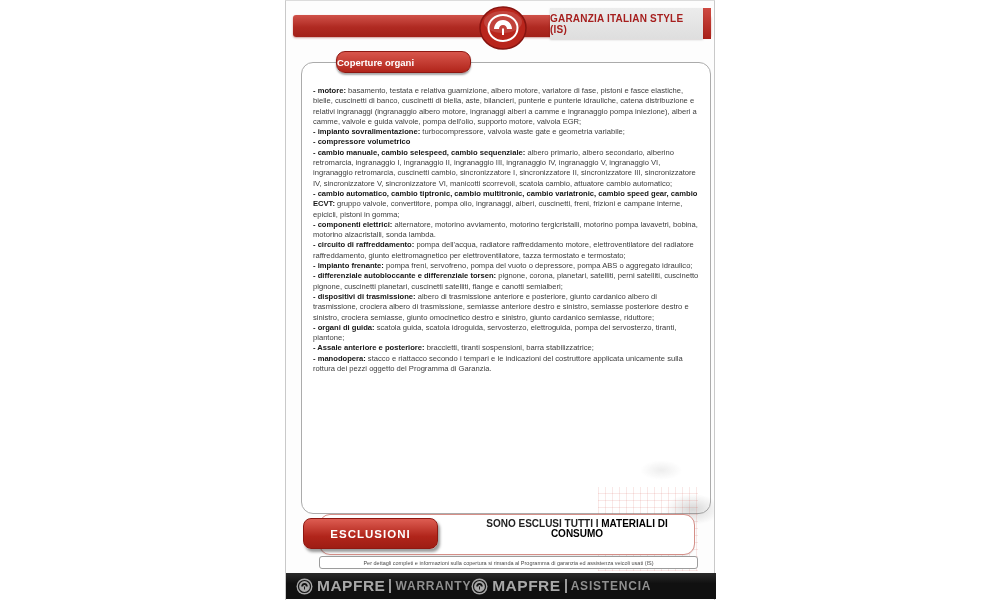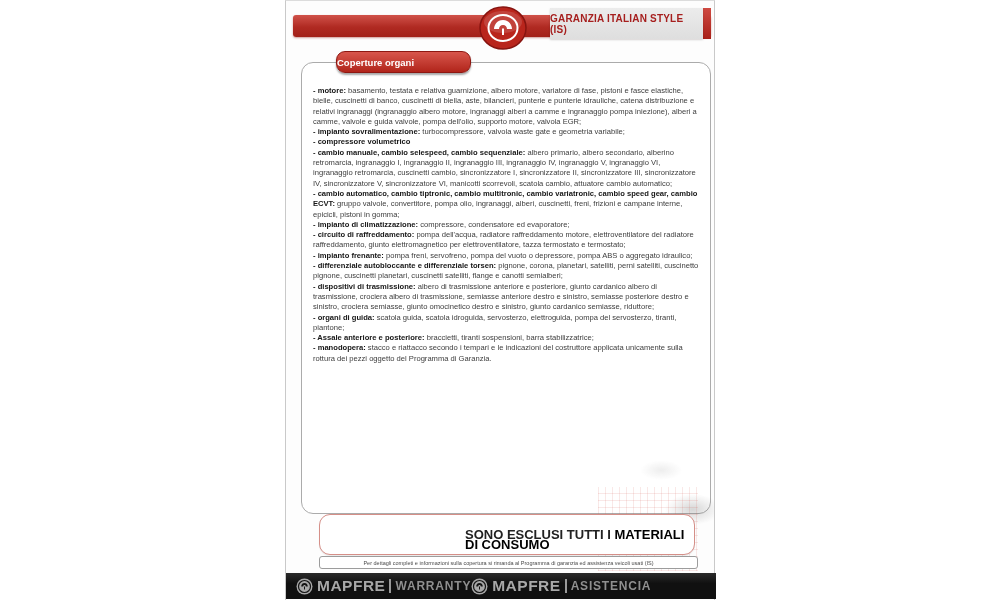--- a/index.html
+++ b/index.html
@@ -56,22 +56,22 @@
   
   .excl-row { position:absolute; left:33px; top:513px; width:376px; height:41px;
               background:#fff; border:1px solid #d58f88; border-radius:11px; z-index:3;
               box-shadow:0 1px 1px rgba(0,0,0,.08); }
   .excl-btn { position:absolute; left:17px; top:517px; width:135px; height:31px; z-index:4;
               background:linear-gradient(#dd5d52,#b1251b 60%,#9e1d14);
               border:1px solid #8e1812; border-radius:8px;
               box-shadow:2px 3px 3px rgba(0,0,0,.4);
               display:flex; align-items:center; justify-content:center; }
   .excl-btn span { color:#fff; font-weight:700; font-size:11.5px; letter-spacing:1px; }
-  .excl-text { margin-left:145px; width:224px; padding-top:15px; 
-               font-size:13px; line-height:10px; color:#222; }
+  .excl-text { margin-left:145px; width:224px; padding-top:4px; text-align:center;
+               font-size:10px; line-height:10px; color:#222; }
   .excl-line1 { font-weight:700; }
   .excl-line1 .heavier { font-weight:700; color:#000; }
   .excl-line2 { font-weight:400; }
 
   
   .disclaimer { position:absolute; left:33px; top:555px; width:379px; height:13px;
                 background:#fff; border:1px solid #9c9c9c; border-radius:3px; z-index:3;
                 display:flex; align-items:center; justify-content:center;
                 font-size:5.5px; color:#4a4a4a; }
 
@@ -116,22 +116,22 @@
 
           <div class="cov-item"><b>- impianto sovralimentazione:</b><span> turbocompressore, valvola waste gate e geometria variabile;</span></div>
 
           <div class="cov-item"><b>- compressore volumetrico</b><span></span></div>
 
           <div class="cov-item"><b>- cambio manuale, cambio selespeed, cambio sequenziale:</b><span> albero primario, albero secondario, alberino retromarcia, ingranaggio I, ingranaggio II, ingranaggio III, ingranaggio IV, ingranaggio V, ingranaggio VI, ingranaggio retromarcia, cuscinetti cambio, sincronizzatore I, sincronizzatore II, sincronizzatore III, sincronizzatore IV, sincronizzatore V, sincronizzatore VI, manicotti scorrevoli, scatola cambio, attuatore cambio automatico;</span></div>
 
           <div class="cov-item"><b>- cambio automatico, cambio tiptronic, cambio multitronic, cambio variatronic, cambio speed gear, cambio ECVT:</b><span> gruppo valvole, convertitore, pompa olio, ingranaggi, alberi, cuscinetti, freni, frizioni e campane interne, epicicli, pistoni in gomma;</span></div>
 
 
+          <div class="cov-item"><b>- componenti elettrici:</b><span> alternatore, motorino avviamento, motorino tergicristalli, motorino pompa lavavetri, bobina, motorino alzacristalli, sonda lambda.</span></div>
 
-          <div class="cov-item"><b>- impianto di climatizzazione:</b><span> compressore, condensatore ed evaporatore;</span></div>
 
 
           <div class="cov-item"><b>- circuito di raffreddamento:</b><span> pompa dell'acqua, radiatore raffreddamento motore, elettroventilatore del radiatore raffreddamento, giunto elettromagnetico per elettroventilatore, tazza termostato e termostato;</span></div>
 
           <div class="cov-item"><b>- impianto frenante:</b><span> pompa freni, servofreno, pompa del vuoto o depressore, pompa ABS o aggregato idraulico;</span></div>
 
 
           <div class="cov-item"><b>- differenziale autobloccante e differenziale torsen:</b><span> pignone, corona, planetari, satelliti, perni satelliti, cuscinetto pignone, cuscinetti planetari, cuscinetti satelliti, flange e canotti semialberi;</span></div>
 
           <div class="cov-item"><b>- dispositivi di trasmissione:</b><span> albero di trasmissione anteriore e posteriore, giunto cardanico albero di trasmissione, crociera albero di trasmissione, semiasse anteriore destro e sinistro, semiasse posteriore destro e sinistro, crociera semiasse, giunto omocinetico destro e sinistro, giunto cardanico semiasse, riduttore;</span></div>
@@ -144,20 +144,23 @@
         </div>
     </div>
 
     <div class="wm-map"></div>
     <div class="wm-grid"></div>
 
     <div class="excl-row">
       <div class="excl-text">
         <div class="excl-line1"><span>SONO ESCLUSI TUTTI I </span><span class="heavier">MATERIALI DI CONSUMO</span></div>
       </div>
+    </div>
+    <div class="excl-btn">
+      <span>ESCLUSIONI</span>
     </div>
 
     <div class="disclaimer">
       <span>Per dettagli completi e informazioni sulla copertura si rimanda al Programma di garanzia ed assistenza veicoli usati (IS)</span>
     </div>
 
     <div class="footer">
       <div class="logo-group">
         <svg class="logo-icon" viewBox="0 0 17 17" aria-hidden="true">
           <circle cx="8.5" cy="8.5" r="8" fill="#a8a8a8"></circle>

